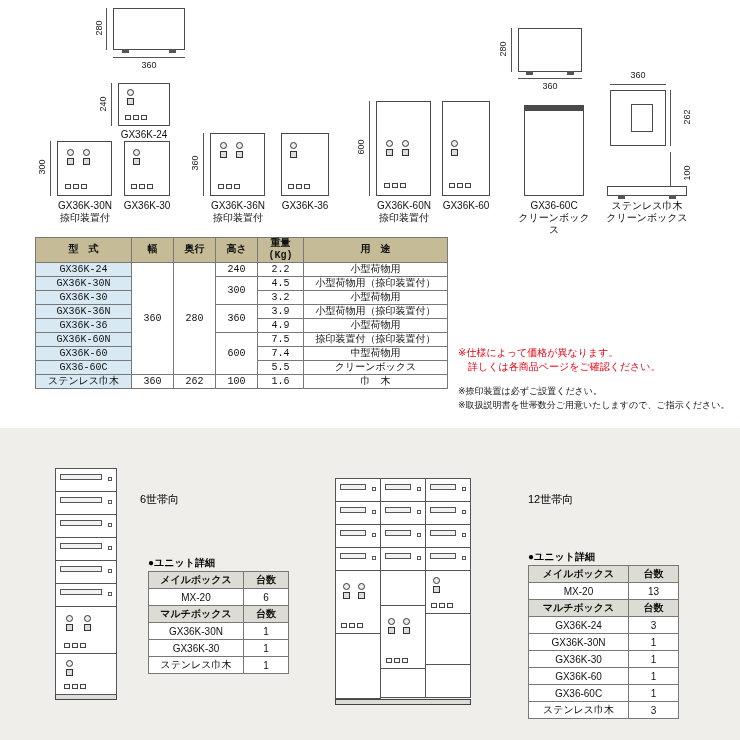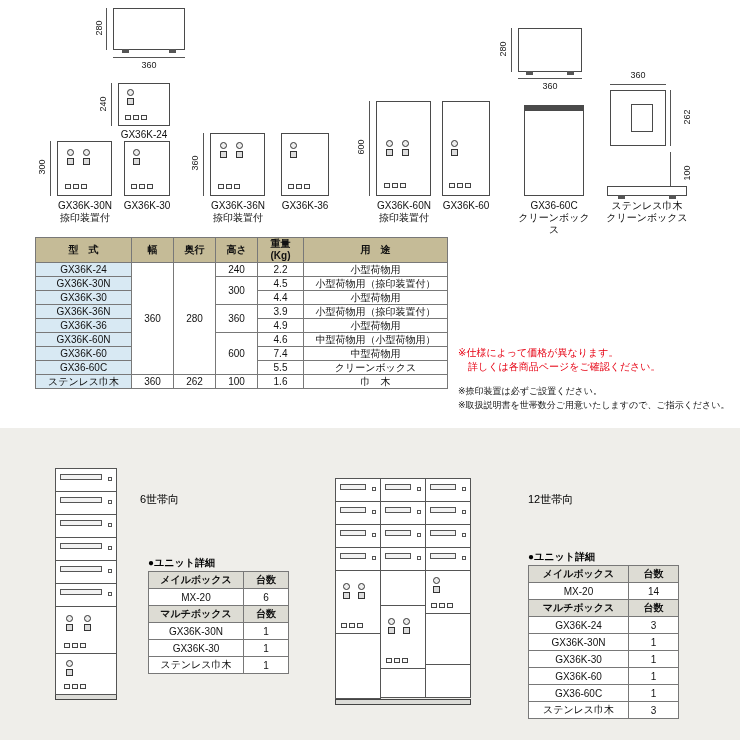--- a/index.html
+++ b/index.html
@@ -22,21 +22,21 @@
   .dl-v { position:absolute; width:0; border-left:1px solid #555; }
   .dl-h { position:absolute; height:0; border-top:1px solid #555; }
   .dimtext { position:absolute; font-size:9px; color:#222; }
   .dimtext.v { width:30px; text-align:center; transform:rotate(-90deg); }
   .dimtext.h { text-align:center; }
 
   .plabel { position:absolute; font-size:10px; color:#111; text-align:center; line-height:12px; }
   .plabel span { display:block; }
 
   
-  table.spec { position:absolute; left:35px; top:237px; border-collapse:collapse; font-size:10px; color:#111; line-height:1.2; }
+  table.spec { position:absolute; left:35px; top:237px; border-collapse:collapse; font-size:10px; color:#111; line-height:1.2;font-family:Liberation Mono, monospace; }
   table.spec th, table.spec td { border:1px solid #787878; text-align:center; padding:0 2px; height:14px; background:#fff; }
   table.spec th { background:#c5bb97; font-weight:bold; height:24px; }
   table.spec td.model { background:#d8e9f3; }
   .smallp { font-size:10px; }
 
   
   .notes { position:absolute; line-height:14px; white-space:nowrap; }
   .notes.red { color:#e60012; font-size:10px; }
   .notes.black { color:#111; font-size:9px; }
 
@@ -273,39 +273,39 @@
         <td>小型荷物用</td>
       </tr>
       <tr>
         <td class="model">GX36K-30N</td>
         <td rowspan="2">300</td>
         <td>4.5</td>
         <td>小型荷物用（捺印装置付）</td>
       </tr>
       <tr>
         <td class="model">GX36K-30</td>
-        <td>4.4</td>
+        <td>3.2</td>
         <td>小型荷物用</td>
       </tr>
       <tr>
         <td class="model">GX36K-36N</td>
         <td rowspan="2">360</td>
         <td>3.9</td>
         <td>小型荷物用（捺印装置付）</td>
       </tr>
       <tr>
         <td class="model">GX36K-36</td>
         <td>4.9</td>
         <td>小型荷物用</td>
       </tr>
       <tr>
         <td class="model">GX36K-60N</td>
         <td rowspan="3">600</td>
-        <td>4.6</td>
-        <td>中型荷物用（小型荷物用）</td>
+        <td>7.5</td>
+        <td>捺印装置付（捺印装置付）</td>
       </tr>
       <tr>
         <td class="model">GX36K-60</td>
         <td>7.4</td>
         <td>中型荷物用</td>
       </tr>
       <tr>
         <td class="model">GX36-60C</td>
         <td>5.5</td>
         <td>クリーンボックス</td>
@@ -532,21 +532,21 @@
         <col style="width:100px">
         <col style="width:50px">
       </colgroup>
     <tbody>
         <tr class="hd">
           <td>メイルボックス</td>
           <td>台数</td>
         </tr>
     <tr>
           <td>MX-20</td>
-          <td>14</td>
+          <td>13</td>
         </tr>
     <tr class="hd">
           <td>マルチボックス</td>
           <td>台数</td>
         </tr>
     <tr>
           <td>GX36K-24</td>
           <td>3</td>
         </tr>
     <tr>

